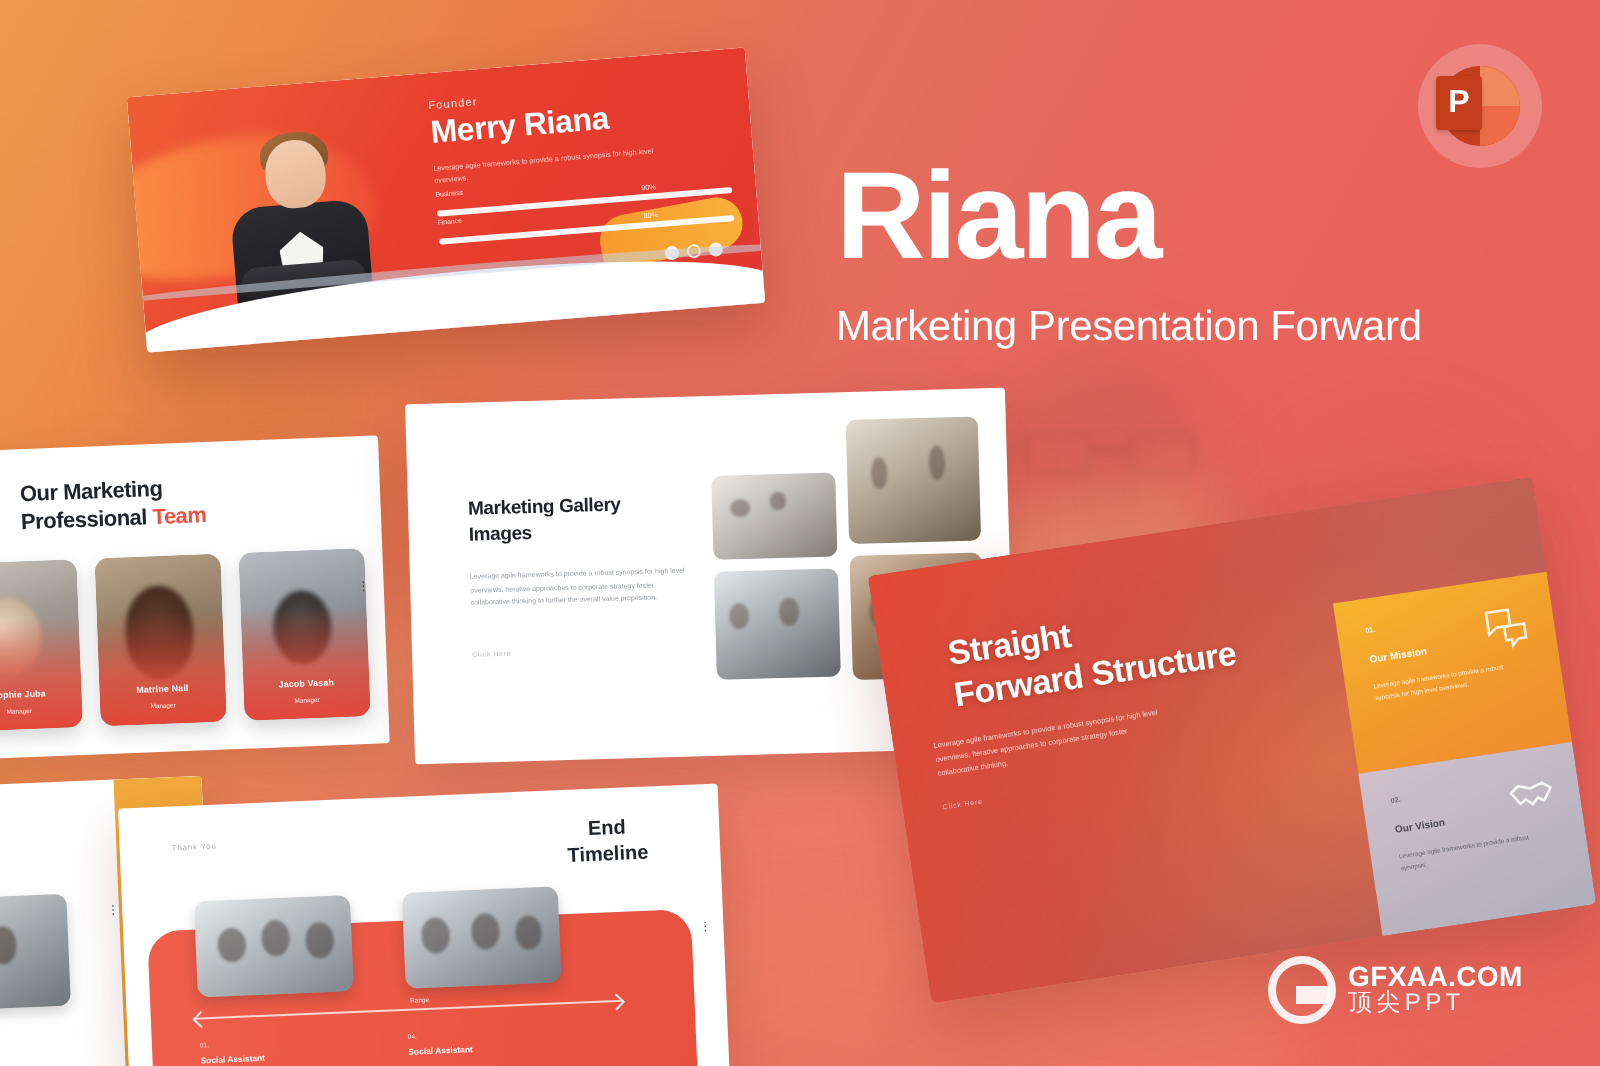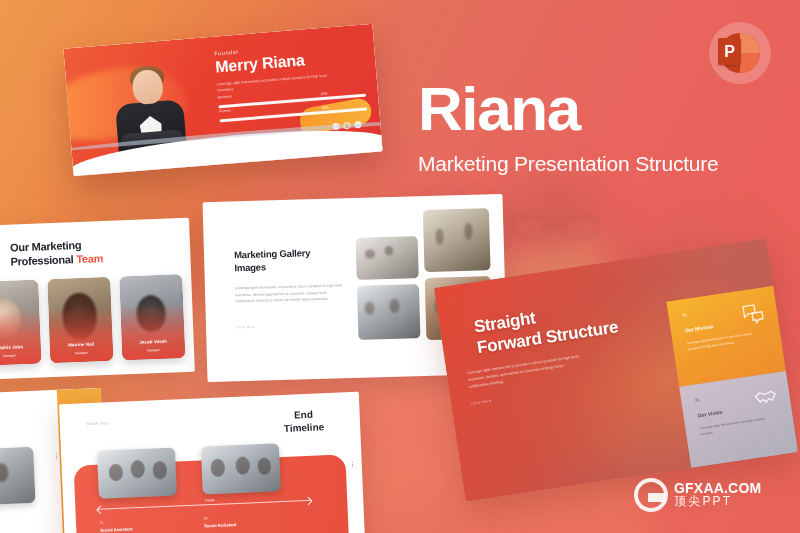--- a/index.html
+++ b/index.html
@@ -683,21 +683,21 @@
       <div class="hd">Our Vision</div>
       <div class="tx">Leverage agile frameworks to provide a robust synopsis.</div>
       <svg class="ico" viewBox="0 0 24 24">
         <path d="M2 9l4-3 6 2 6-2 4 3-4 6-3-2-3 3-3-3-3 2z" fill="none" stroke="#fff" stroke-width="1.3" stroke-linejoin="round"></path>
       </svg>
     </div>
   </div>
 
   <div id="headline">
     <div class="h-main">Riana</div>
-    <div class="h-sub">Marketing Presentation Structure</div>
+    <div class="h-sub">Marketing Presentation Forward</div>
   </div>
 
   <div id="ppt-badge">
     <div class="ring"></div>
     <div class="disc">
       <div class="q1"></div>
       <div class="q2"></div>
     </div>
     <div class="doc">
       <span>P</span>

